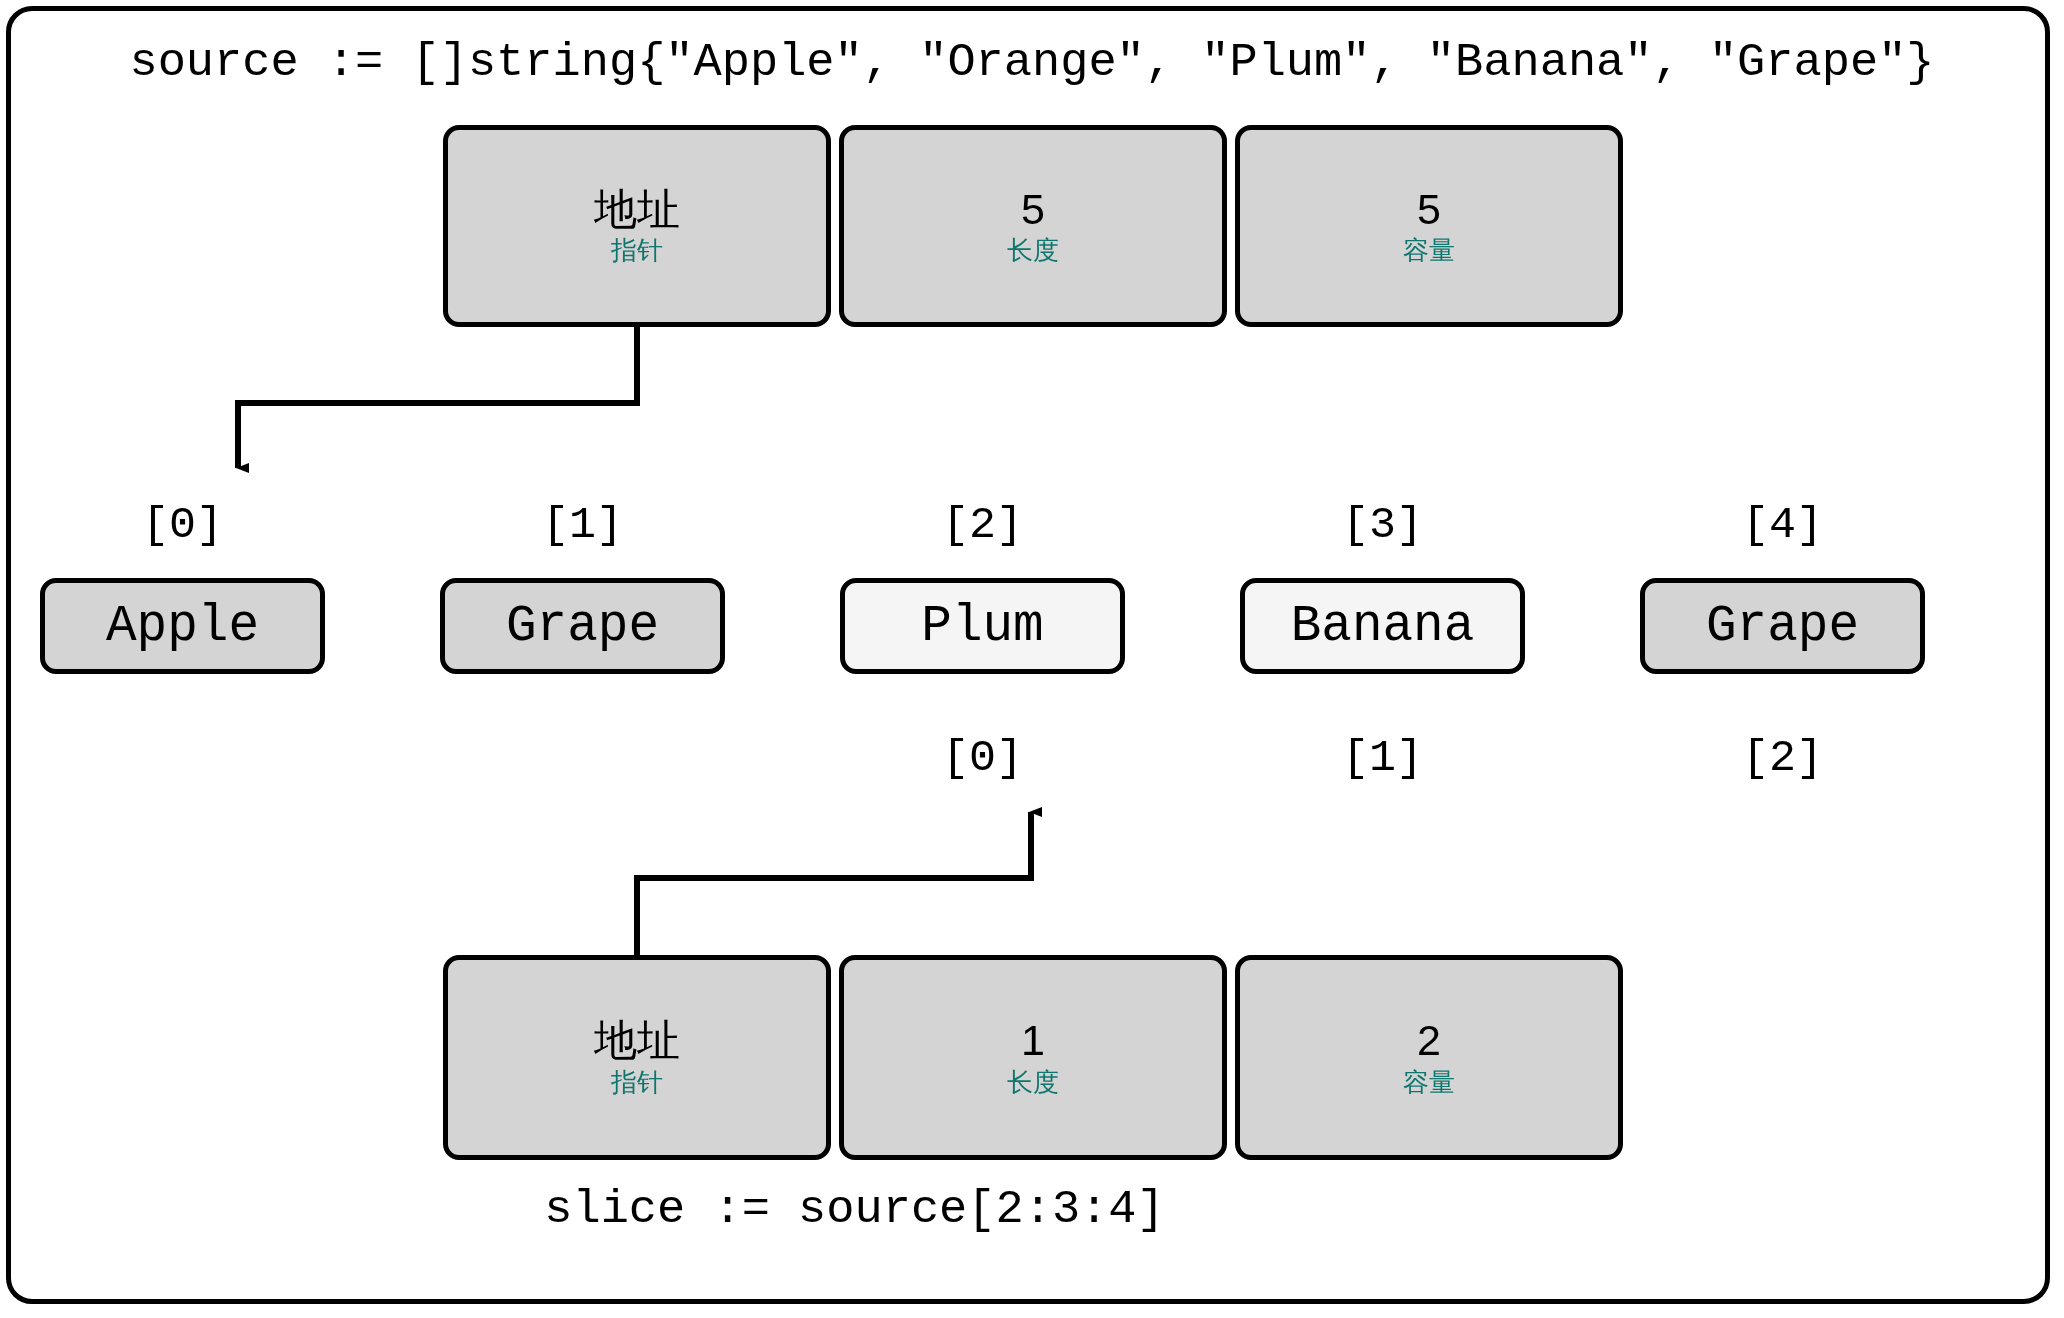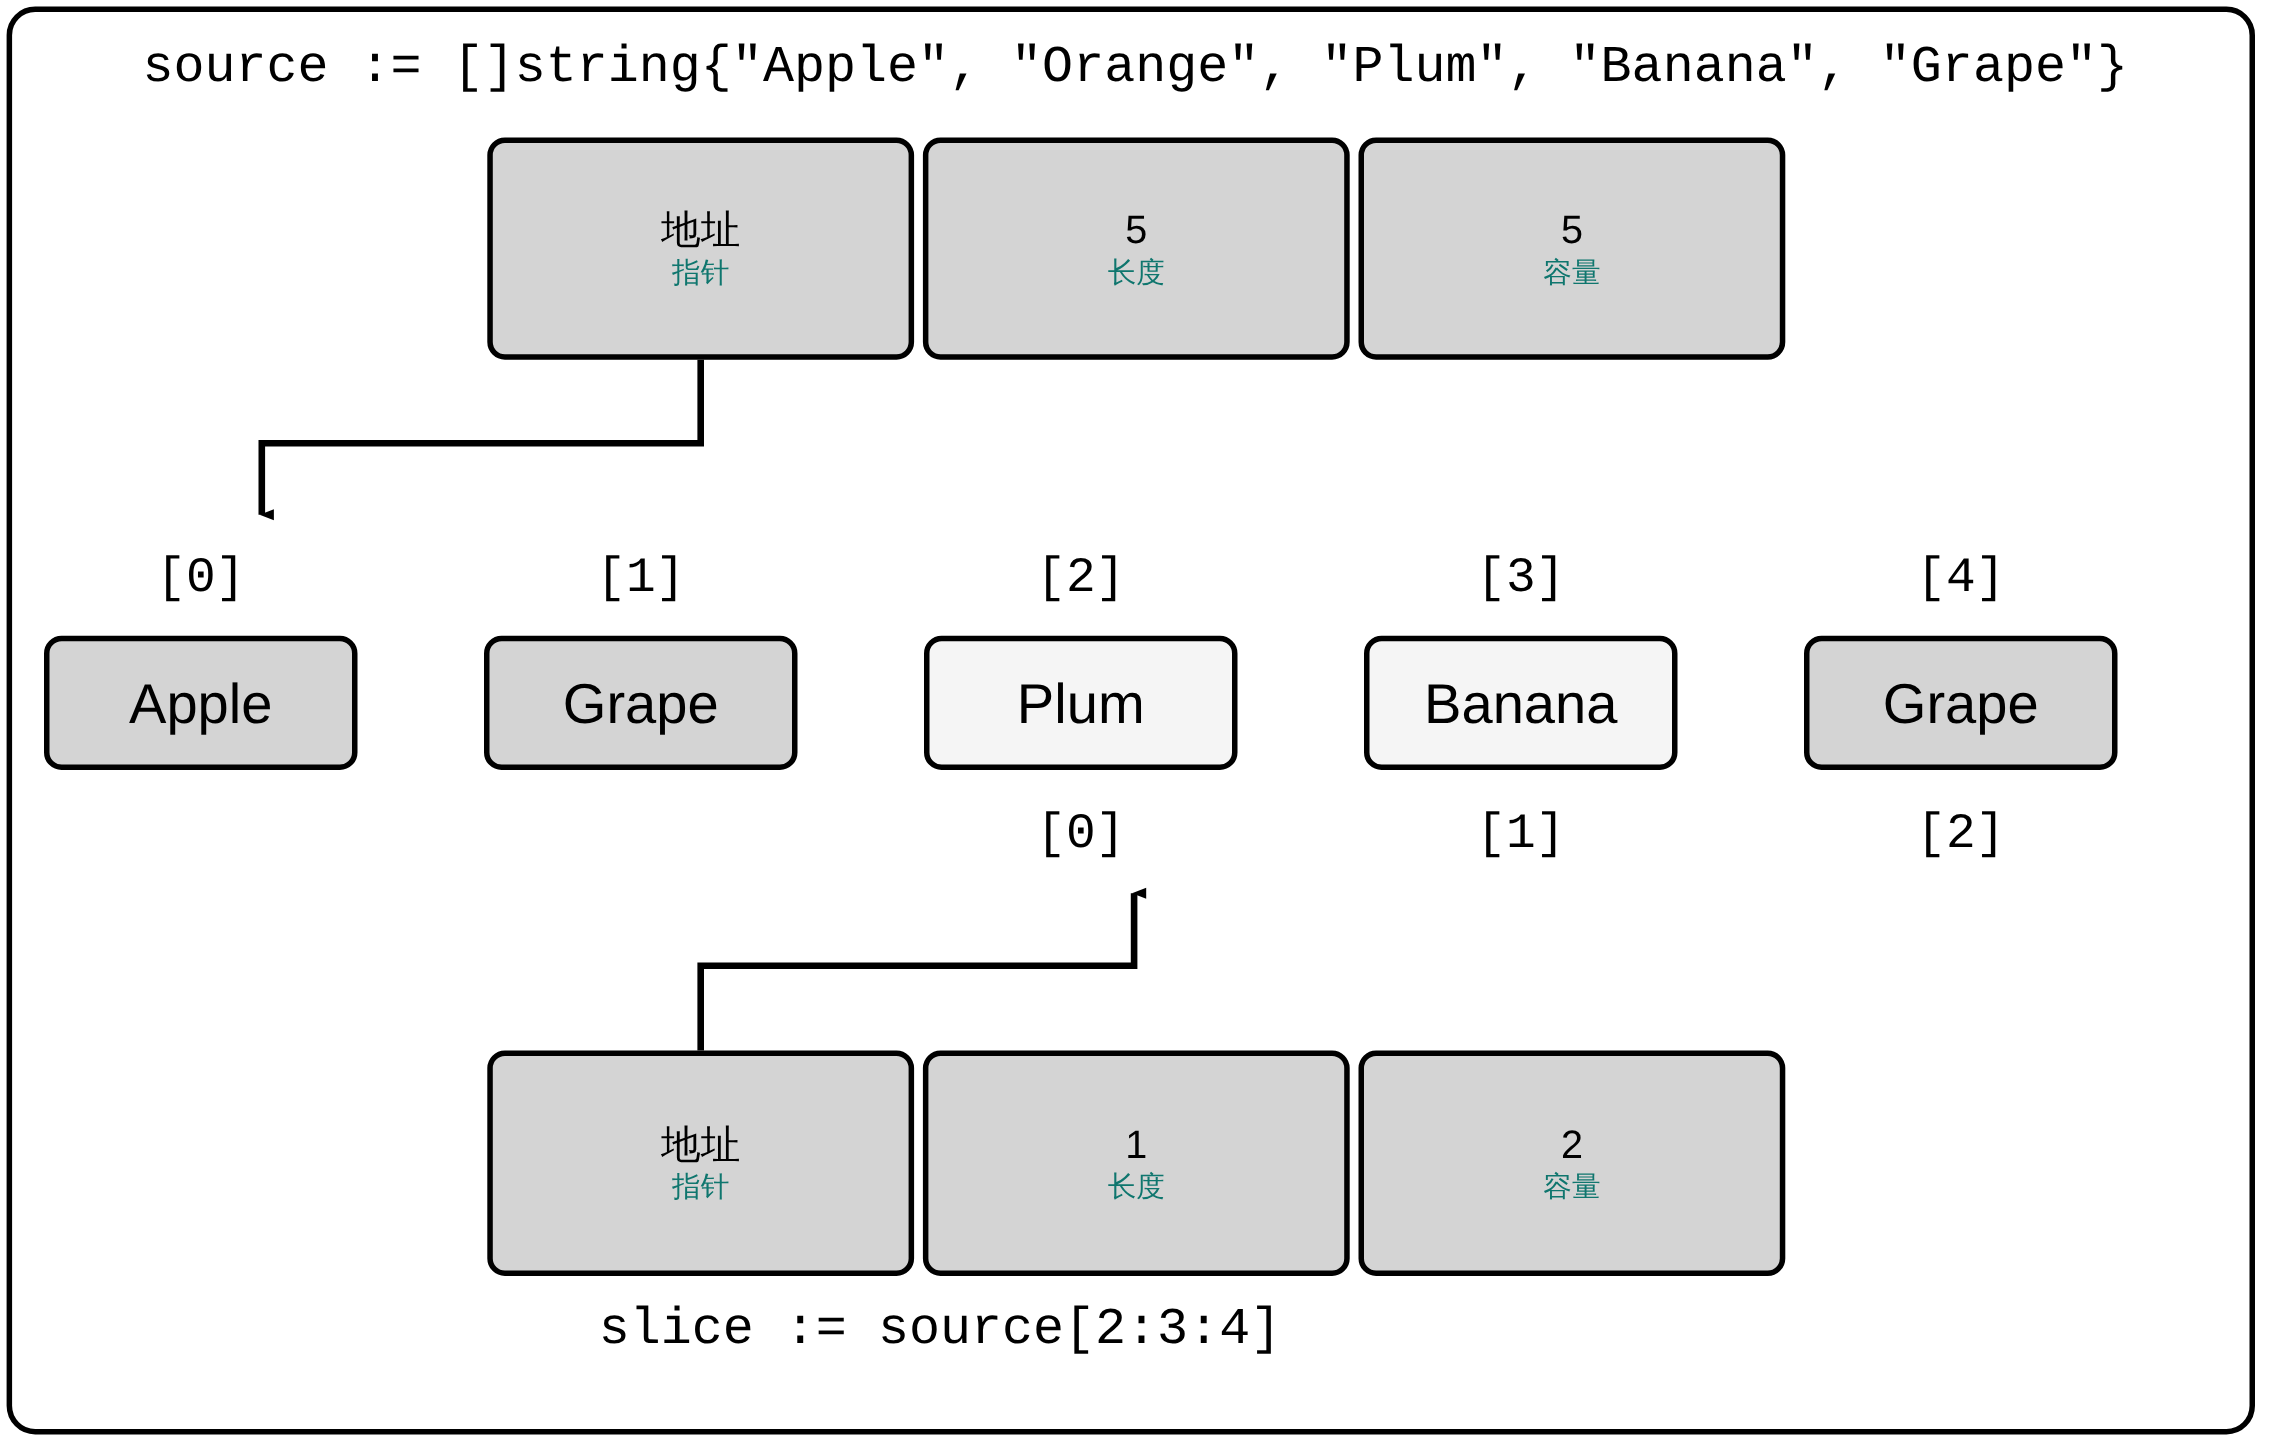--- a/index.html
+++ b/index.html
@@ -67,37 +67,38 @@
     flex-direction: column;
     align-items: center;
     justify-content: center;
   }
 
   
   .hdr-cell {
     background: #d4d4d4;
   }
   .hdr-value {
-    font-size: 36px;
+    font-size: 43px;
     line-height: 1.06;
     color: #000000;
     text-align: center;
   }
   .hdr-label {
     font-size: 26px;
     line-height: 1.12;
     margin-top: 4px;
     color: #0f766e;
     text-align: center;
   }
 
   
   .arr-cell {
-    height: 122px;
+    height: 96px;
     font-size: 51px;
+    font-family: Liberation Mono, monospace;
   }
   .arr-cell.shade-dark  { background: #d4d4d4; }
   .arr-cell.shade-light { background: #f5f5f5; }
 
   
   .idx-label {
     position: absolute;
     font-family: "Liberation Mono", "DejaVu Sans Mono", monospace;
     font-size: 45px;
     text-align: center;

